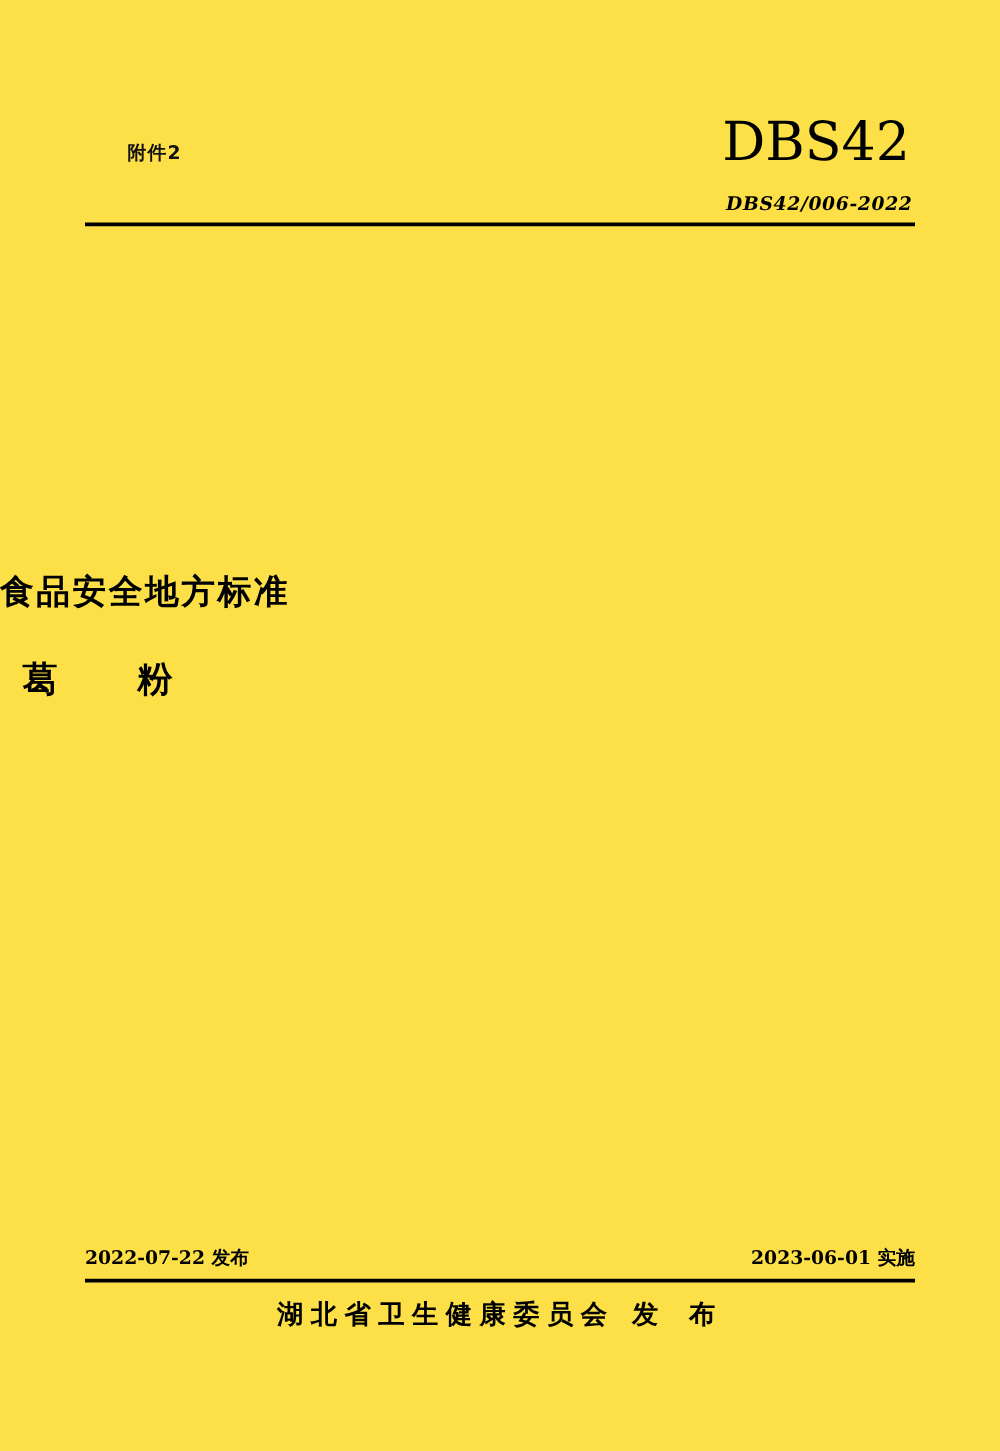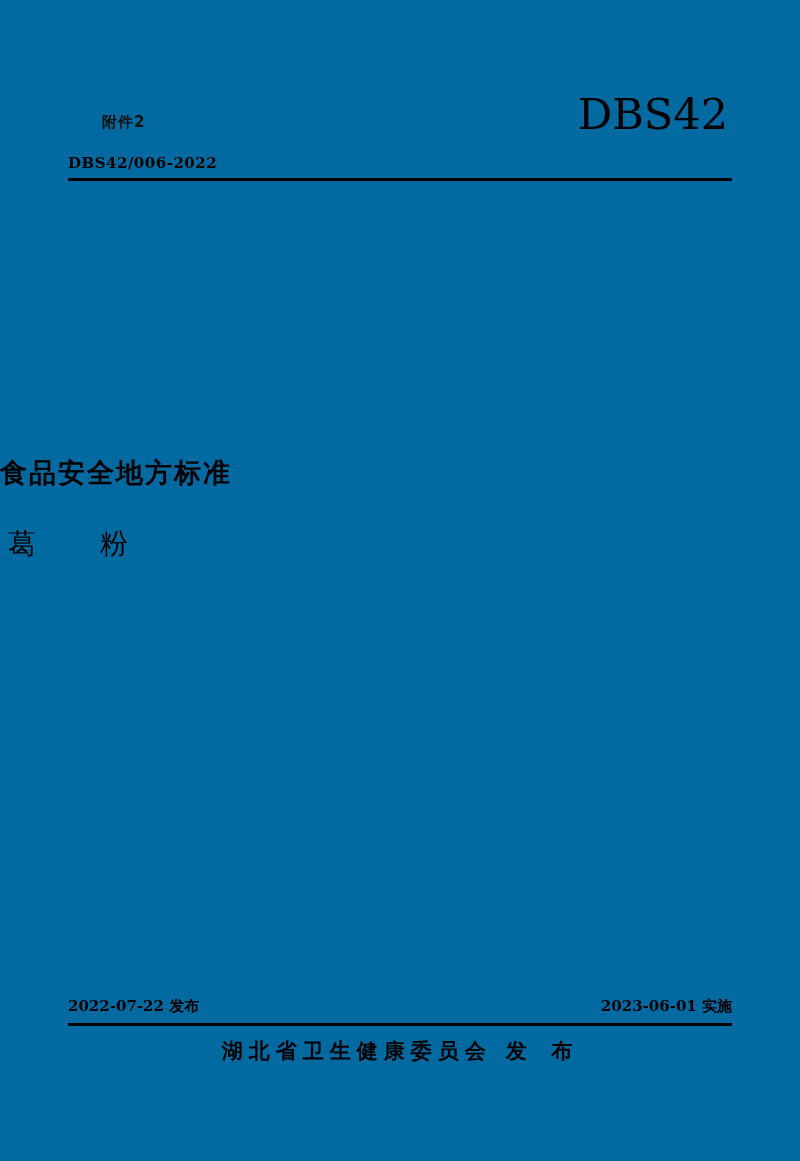--- a/index.html
+++ b/index.html
@@ -9,21 +9,21 @@
   }
   body {
     font-family: "Liberation Sans", sans-serif;
     color: #000000;
   }
   .page {
     position: relative;
     width: 800px;
     height: 1161px;
     margin: 0 auto;
-    background: #0369a1;
+    background: #fde047;
     overflow: hidden;
   }
 
   
   .header {
     position: absolute;
     left: 68px;
     right: 68px;
     top: 78px;
   }
@@ -56,27 +56,28 @@
     text-align: center;
     font-family: "DejaVu Sans", sans-serif;
     font-weight: 700;
     font-size: 40px;
     letter-spacing: 8px;
     color: #000;
     white-space: nowrap;
   }
   .std-number-row {
     margin-top: 18px;
-    text-align: left;
+    text-align: right;
     font-family: "DejaVu Serif", serif;
     font-size: 15px;
     font-weight: 700;
     letter-spacing: 0.5px;
     color: #000;
     padding-right: 2px;
+    font-style: italic;
   }
   .rule-thick {
     margin-top: 6px;
     border-top: 3px solid #000;
   }
 
   
   .center-block {
     position: absolute;
     left: 0;
@@ -87,25 +88,25 @@
   .center-line-1 {
     font-family: "DejaVu Sans", sans-serif;
     font-weight: 700;
     font-size: 27px;
     letter-spacing: 2px;
     color: #000;
   }
   .center-line-2 {
     margin-top: 34px;
     font-family: "DejaVu Sans", sans-serif;
-    font-weight: 400;
+    font-weight: 700;
     font-size: 28px;
     letter-spacing: 18px;
     color: #000;
-    padding-left: 8px;
+    padding-left: 18px;
   }
 
   
   .footer {
     position: absolute;
     left: 68px;
     right: 68px;
     bottom: 96px;
   }
   .footer-dates {

